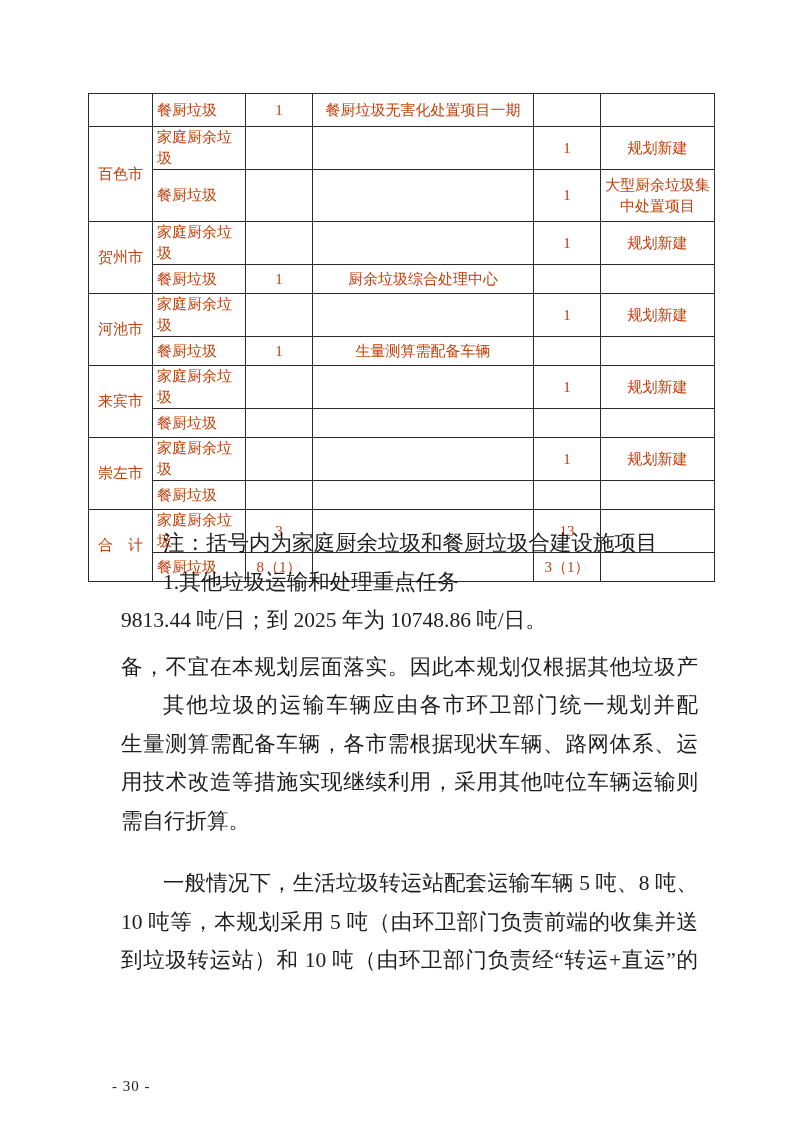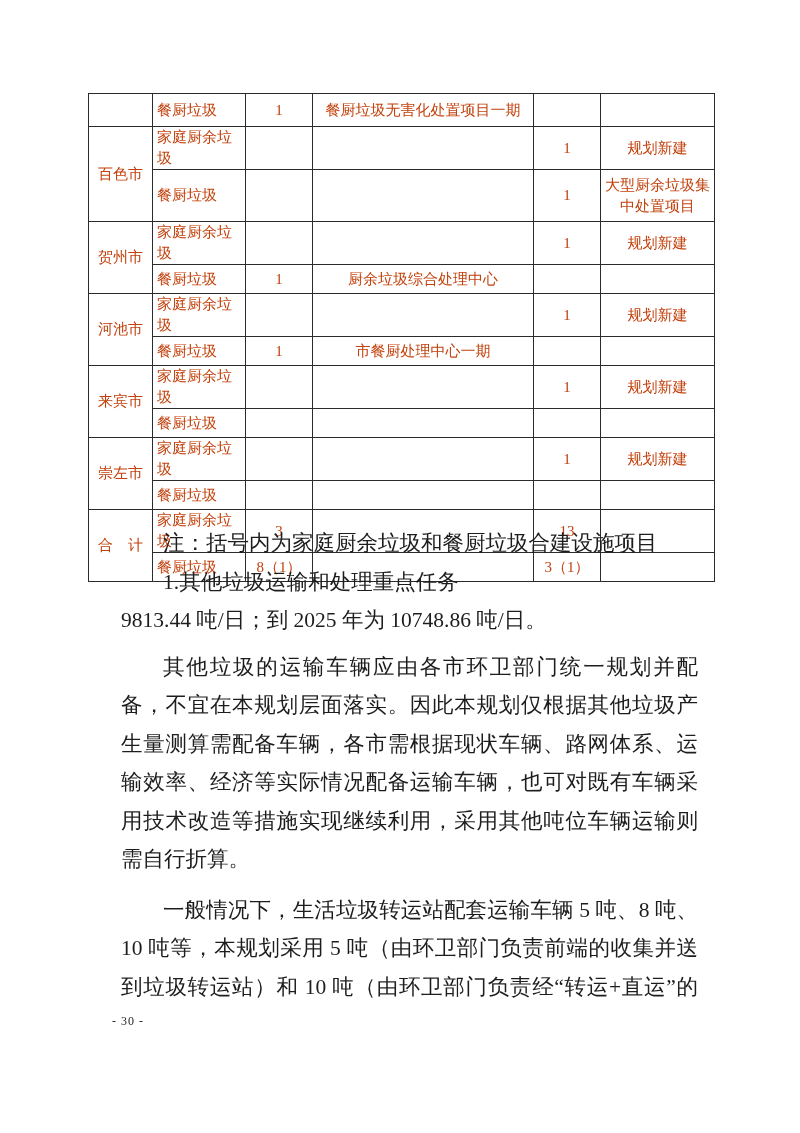--- a/index.html
+++ b/index.html
@@ -38,25 +38,25 @@
     position: absolute; left: 121px; top: 524px;
     width: 577px;
     font-size: 21.5px;
     line-height: 38.5px;
     color: #1d1d1d;
   }
   .tline { white-space: nowrap; }
   .indent { text-indent: 42px; }
   .fill { text-align: justify; text-align-last: justify; white-space: normal; }
   .para.gap1 { margin-top: 8px; }
-  .para.gap2 { margin-top: 12px; }
+  .para.gap2 { margin-top: 24px; }
   
   .pagenum {
-    position: absolute; left: 112px; top: 1014px;
-    font-size: 12px; letter-spacing: 1px; color: #1d1d1d;
+    position: absolute; left: 112px; top: 1078px;
+    font-size: 15px; letter-spacing: 1px; color: #1d1d1d;
   }
 </style>
 </head>
 <body>
 
 <table class="facility">
   <colgroup>
     <col style="width:64px">
       <col style="width:93px">
       <col style="width:67px">
@@ -107,21 +107,21 @@
       <td rowspan="2">河池市</td>
       <td class="type">家庭厨余垃圾</td>
       <td></td>
       <td></td>
       <td>1</td>
       <td>规划新建</td>
     </tr>
     <tr class="r29">
       <td class="type">餐厨垃圾</td>
       <td>1</td>
-      <td>市餐厨处理中心一期</td>
+      <td>生量测算需配备车辆</td>
       <td></td>
       <td></td>
     </tr>
     <tr class="r29">
       <td rowspan="2">来宾市</td>
       <td class="type">家庭厨余垃圾</td>
       <td></td>
       <td></td>
       <td>1</td>
       <td>规划新建</td>
@@ -168,24 +168,23 @@
 
 <div class="textcol">
   <div class="tline indent">注：括号内为家庭厨余垃圾和餐厨垃圾合建设施项目</div>
   <div class="tline indent">1.其他垃圾运输和处理重点任务</div>
 
   <div class="para">
     <div class="tline">9813.44 吨/日；到 2025 年为 10748.86 吨/日。</div>
   </div>
 
   <div class="para gap1">
+    <div class="tline fill">备，不宜在本规划层面落实。因此本规划仅根据其他垃圾产</div>
     <div class="tline indent fill">其他垃圾的运输车辆应由各市环卫部门统一规划并配</div>
-    <div class="tline fill">备，不宜在本规划层面落实。因此本规划仅根据其他垃圾产</div>
     <div class="tline fill">生量测算需配备车辆，各市需根据现状车辆、路网体系、运</div>
-    <div class="tline fill">输效率、经济等实际情况配备运输车辆，也可对既有车辆采</div>
     <div class="tline fill">用技术改造等措施实现继续利用，采用其他吨位车辆运输则</div>
     <div class="tline">需自行折算。</div>
   </div>
 
   <div class="para gap2">
     <div class="tline indent fill">一般情况下，生活垃圾转运站配套运输车辆 5 吨、8 吨、</div>
     <div class="tline fill">10 吨等，本规划采用 5 吨（由环卫部门负责前端的收集并送</div>
     <div class="tline fill">到垃圾转运站）和 10 吨（由环卫部门负责经“转运+直运”的</div>
   </div>
 </div>

